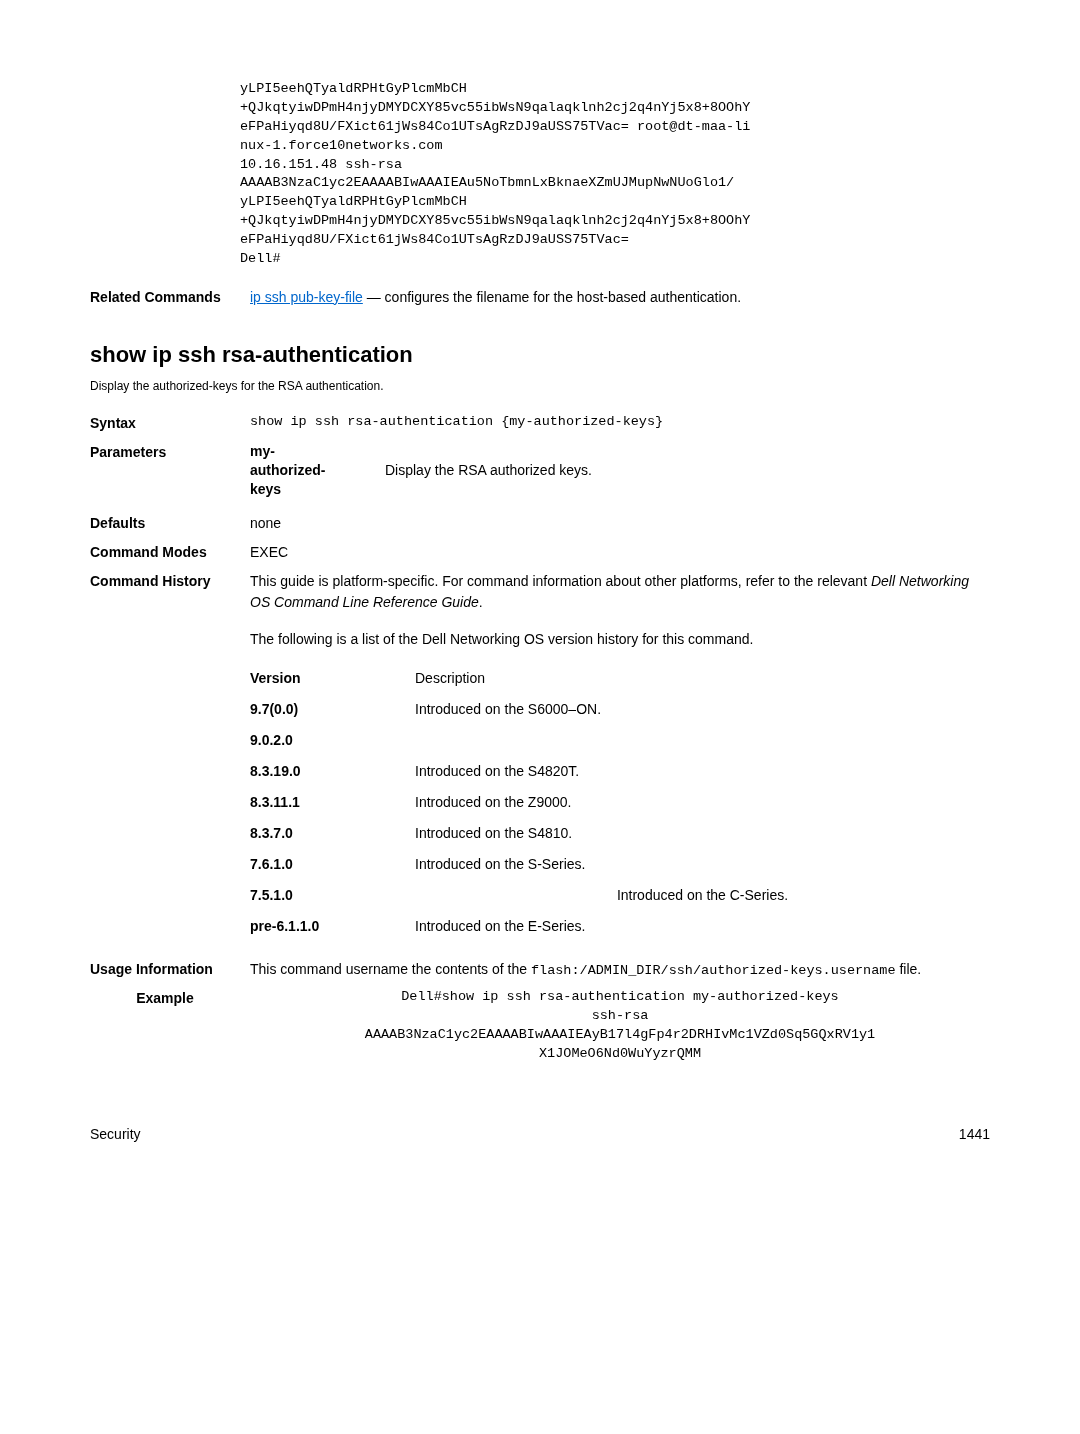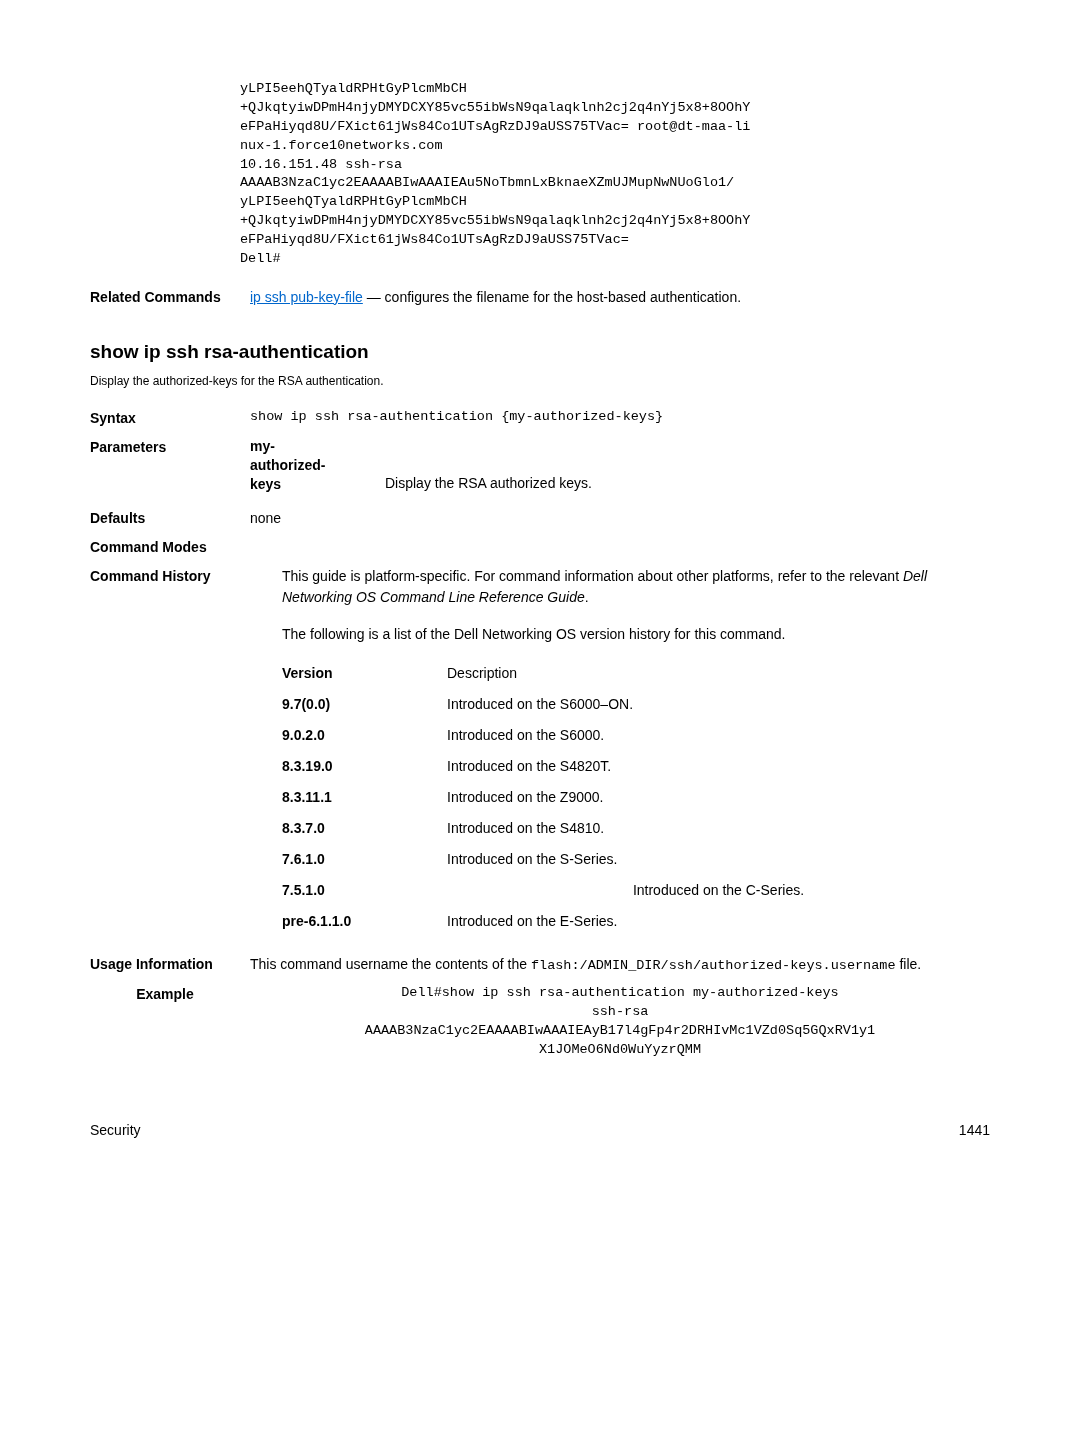--- a/index.html
+++ b/index.html
@@ -36,31 +36,31 @@
   }
   .row .content-col {
     flex: 1;
   }
   .link {
     color: #0066cc;
     text-decoration: underline;
     text-align: center;
   }
   h2.cmd-heading {
-    font-size: 19px;
+    font-size: 22px;
     font-weight: 600;
     margin: 30px 0 6px 0;
   }
   .intro {
     font-size: 12px;
     margin-bottom: 18px;
   }
   .param-inner {
     display: flex;
-    align-items: flex-end;
+    align-items: center;
   }
   .param-name {
     width: 135px;
     flex-shrink: 0;
     font-weight: 600;
     font-size: 14px;
     line-height: 1.35;
   }
   .param-desc {
     flex: 1;
@@ -137,42 +137,42 @@
   </div>
 </div>
 
 <div class="row" style="margin-top:14px;">
   <div class="label-col section-label">Defaults</div>
   <div class="content-col">none</div>
 </div>
 
 <div class="row">
   <div class="label-col section-label">Command Modes</div>
-</div>
-
-<div class="row" style="margin-top:8px;gap:32px;">
+  <div class="content-col">EXEC</div>
+</div>
+
+<div class="row" style="margin-top:8px;">
   <div class="label-col section-label">Command History</div>
   <div class="content-col">
     <div>
       <span>This guide is platform-specific. For command information about other platforms, refer to the relevant </span><span class="italic">Dell Networking OS Command Line Reference Guide</span><span>.</span>
     </div>
     <div style="margin-top:16px;">The following is a list of the Dell Networking OS version history for this command.</div>
 
     <div class="version-table" style="margin-top:18px;">
       <div class="vt-row">
         <div class="vt-ver">Version</div>
         <div class="vt-desc" style="font-weight:400;">Description</div>
       </div>
       <div class="vt-row">
         <div class="vt-ver">9.7(0.0)</div>
         <div class="vt-desc" style="font-weight:400;">Introduced on the S6000–ON.</div>
       </div>
       <div class="vt-row">
         <div class="vt-ver">9.0.2.0</div>
-        <div class="vt-desc" style="font-weight:400;">Introduced on the S6000.</div>
       </div>
       <div class="vt-row">
         <div class="vt-ver">8.3.19.0</div>
         <div class="vt-desc" style="font-weight:400;">Introduced on the S4820T.</div>
       </div>
       <div class="vt-row">
         <div class="vt-ver">8.3.11.1</div>
         <div class="vt-desc" style="font-weight:400;">Introduced on the Z9000.</div>
       </div>
       <div class="vt-row">

